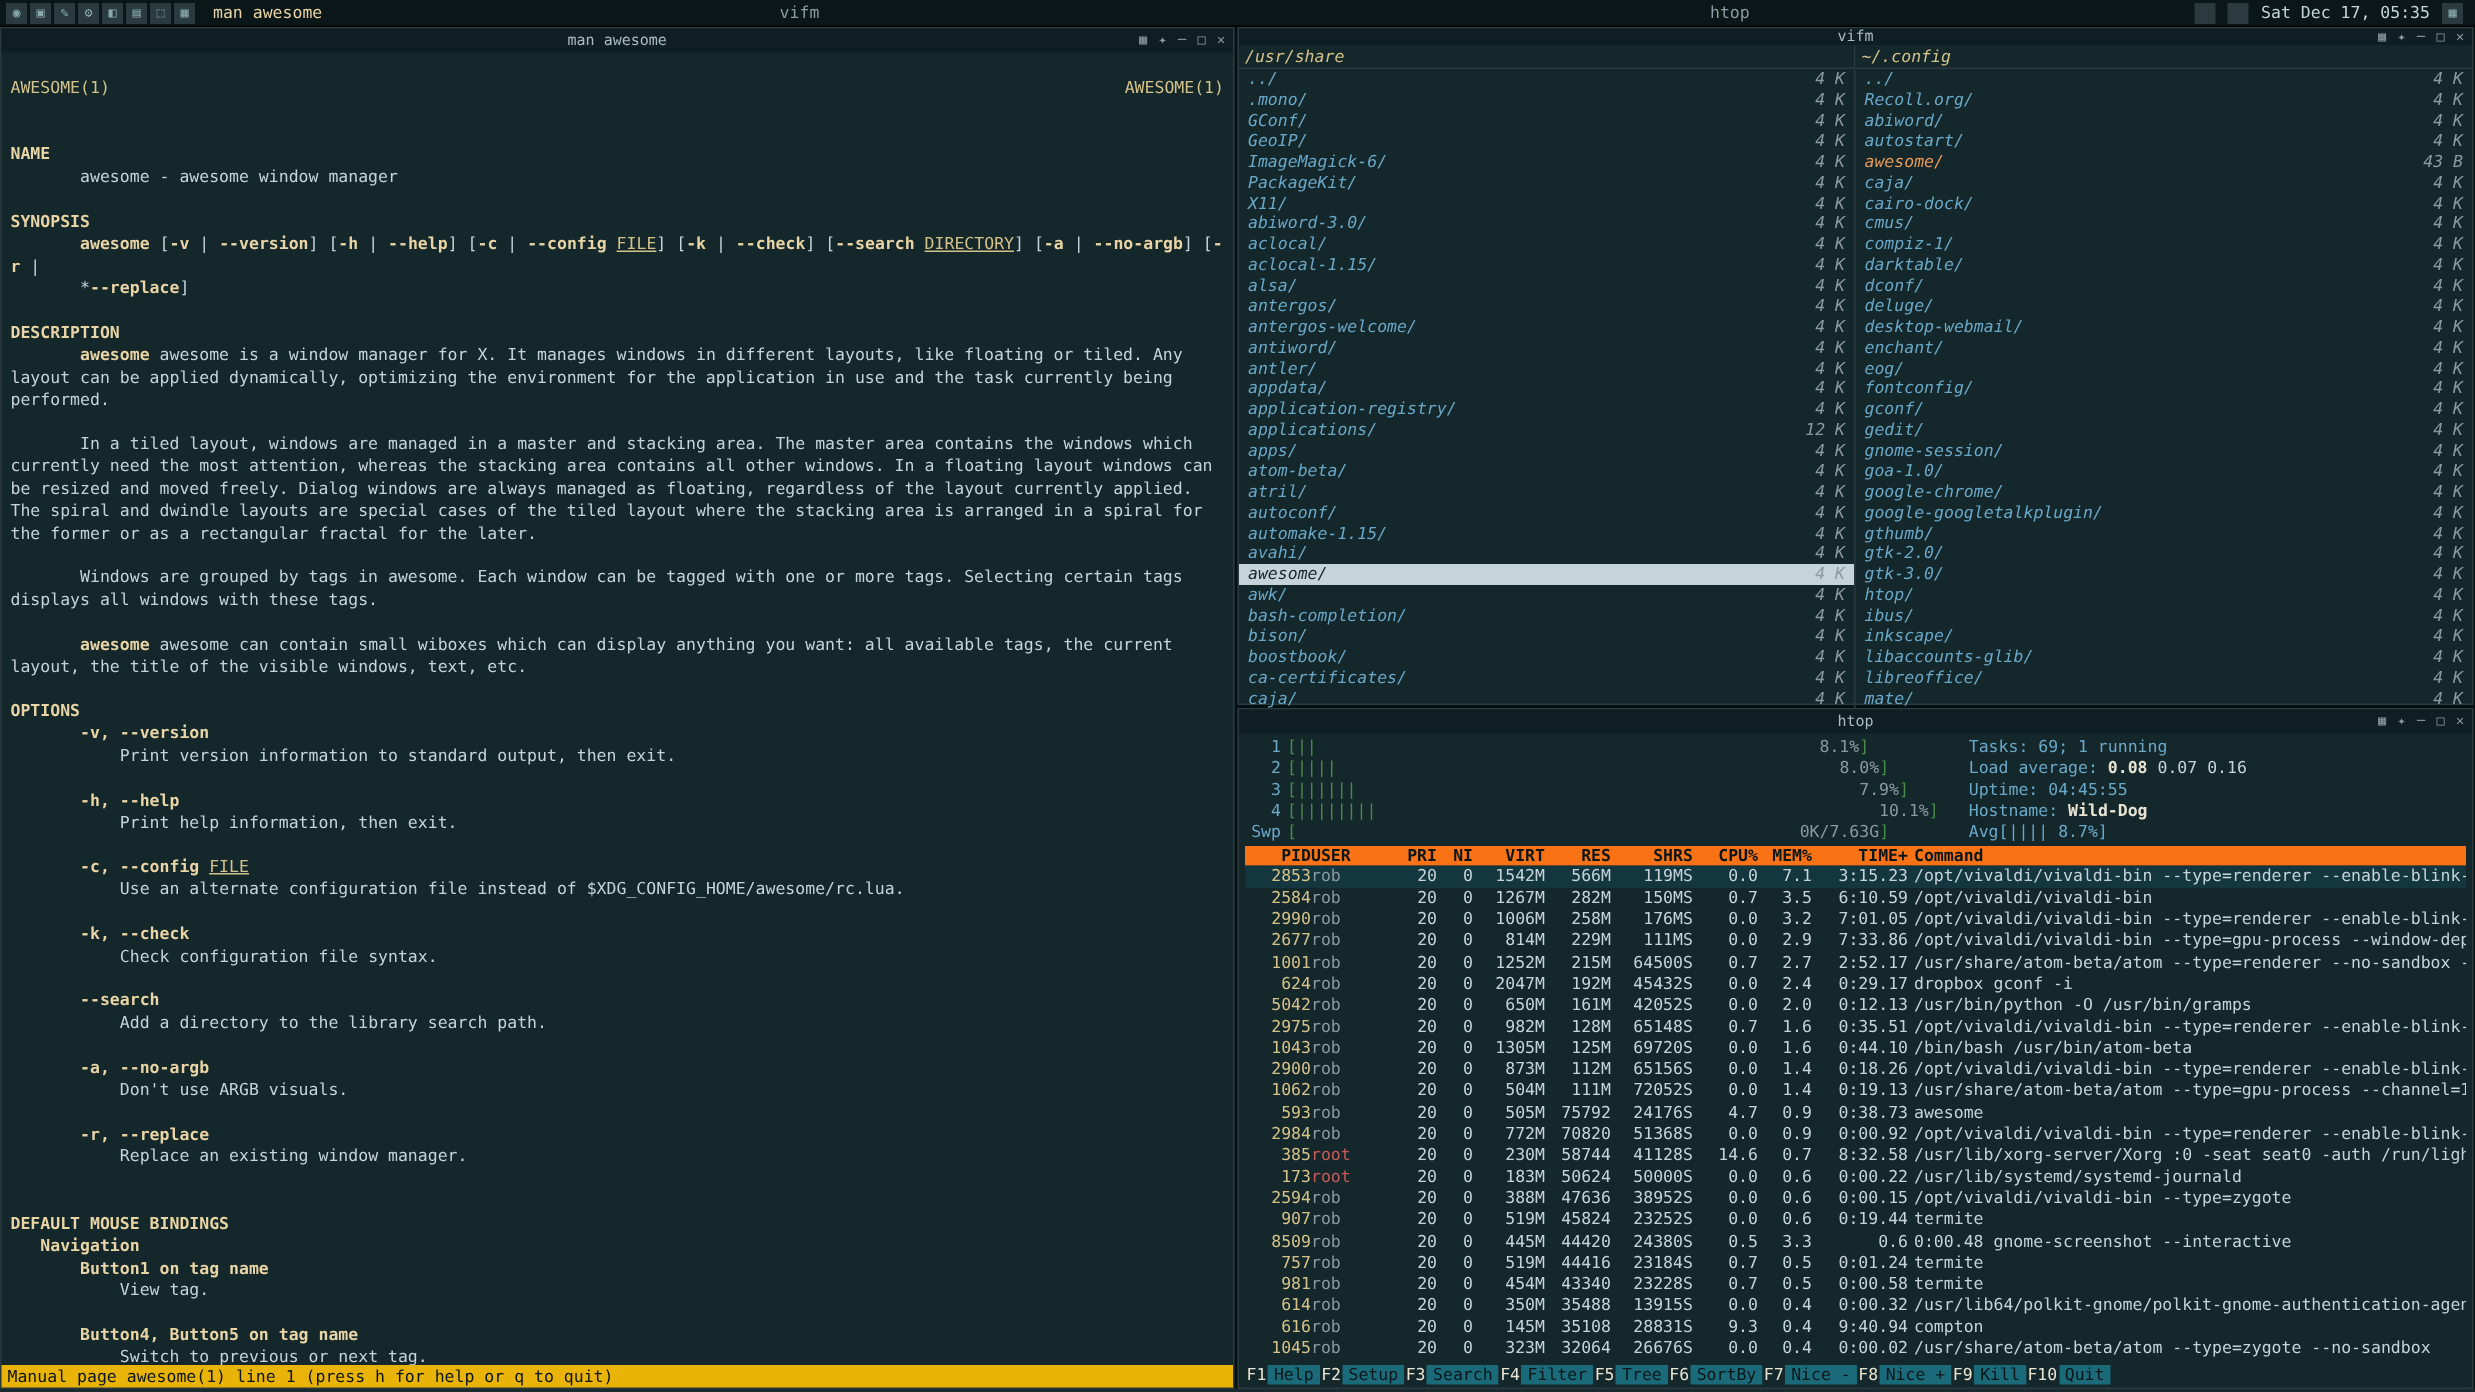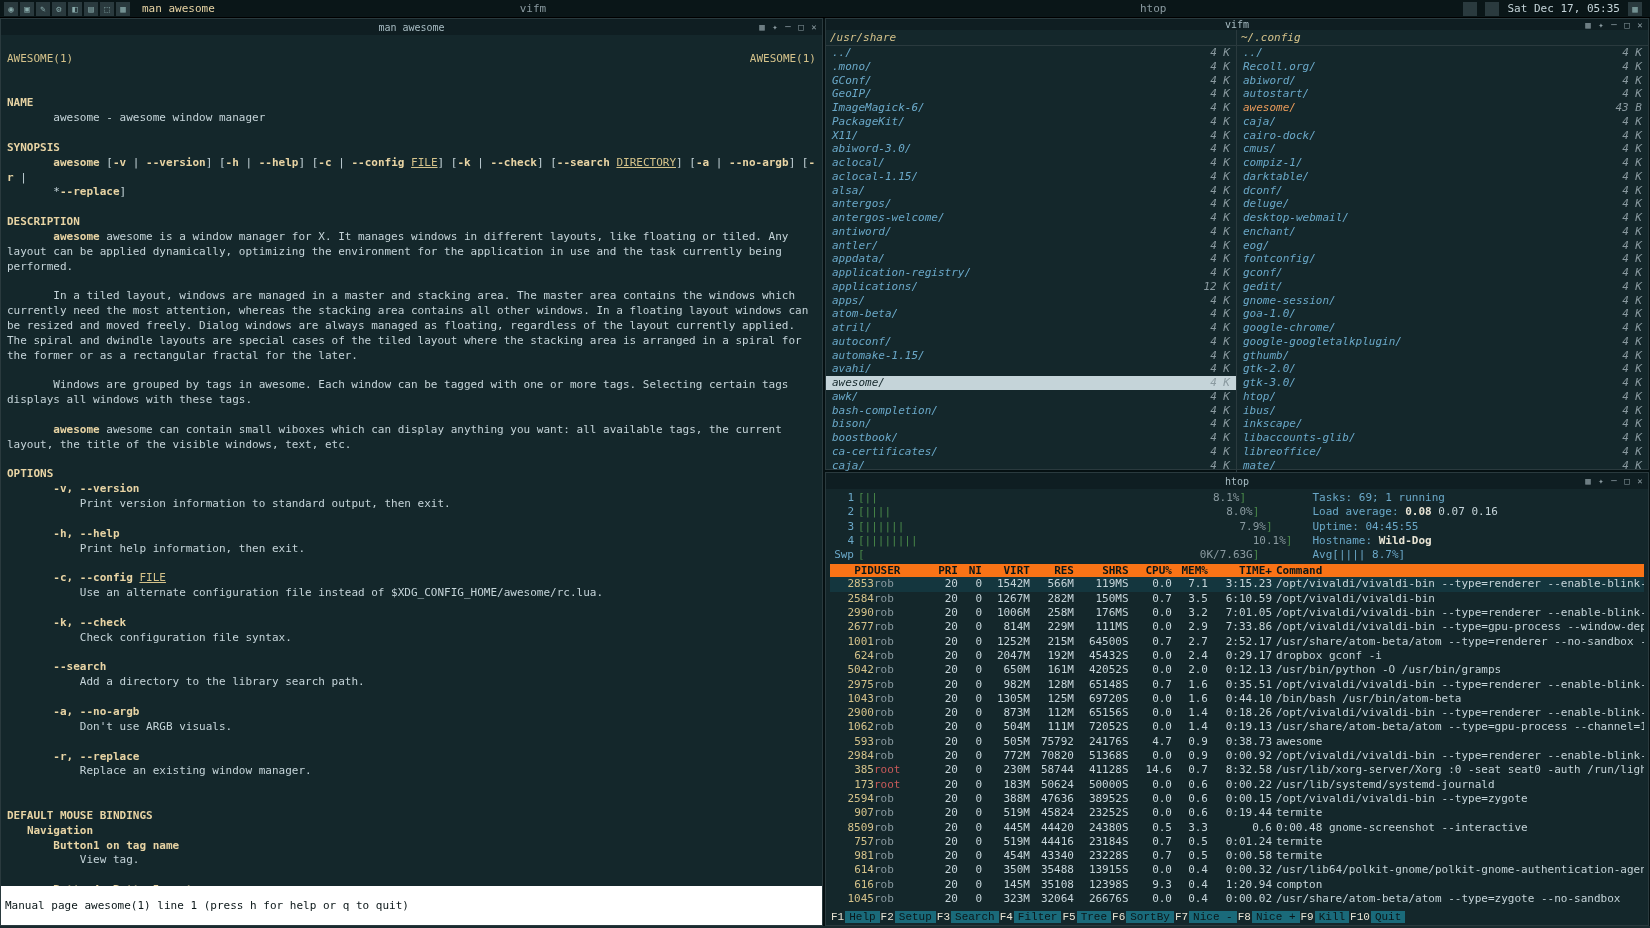--- a/index.html
+++ b/index.html
@@ -65,23 +65,23 @@
   white-space: pre-wrap;
   line-height: 1.35;
   flex: 1;
   overflow: hidden;
 }
 .man-header { display: flex; justify-content: space-between; color: #d4c28a; align-items: flex-end; }
 .section-head { color: #e8d4a4; font-weight: bold; }
 .keyword { color: #e8d4a4; font-weight: bold; }
 .underline { text-decoration: underline; color: #d4c28a; }
 .statusbar {
-  background: #ffffff;
+  background: #eab308;
   color: #0a1618;
-  padding: 13px 4px;
+  padding: 1px 4px;
 }
 
 
 .vifm-body { flex: 1; display: flex; }
 .vifm-col { width: 50%; display: flex; flex-direction: column; font-style: italic; }
 .vifm-path { background: #14272b; color: #d4c28a; padding: 1px 4px; border-bottom: 1px solid #2a3a3e; }
 .vifm-list { flex:1; overflow:hidden; }
 .vifm-row { display: flex; justify-content: space-between; padding: 0 6px; line-height: 1.25; }
 .vifm-row.dir { color: #6aa8c8; }
 .vifm-row.sel { background: #c5d4d9; color: #14272b; }
@@ -106,21 +106,21 @@
 .htop-header span, .proc-row span { display:inline-block; white-space:nowrap; overflow:hidden; }
 .c-pid{width:44px;text-align:right;} .c-user{width:56px;} .c-pri{width:28px;text-align:right;} .c-ni{width:24px;text-align:right;}
 .c-virt{width:48px;text-align:right;} .c-res{width:44px;text-align:right;} .c-shr{width:48px;text-align:right;} .c-s{width:14px;}
 .c-cpu{width:36px;text-align:right;} .c-mem{width:36px;text-align:right;} .c-time{width:64px;text-align:right;} .c-cmd{flex:1;padding-left:4px;}
 .proc-list { flex:1; overflow:hidden; }
 .proc-row { display:flex; line-height:1.3; }
 .proc-row.hl { background:#14363e; }
 .proc-row .c-pid{color:#d4c28a;} .proc-row .c-user{color:#8a9aa0;}
 .proc-row .root { color:#c85a5a; }
 .htop-fkeys { display:flex; background:#14272b; }
-.fkey { display:flex;font-family:Liberation Mono, monospace; }
+.fkey { display:flex; }
 .fkey .n { color:#e8e4d4; background:#14272b; padding:0 1px; }
 .fkey .t { background:#1a6a7a; color:#0a1618; padding:0 4px; }
 </style>
 </head>
 <body>
 
 <div class="taskbar">
   <div class="task-icons">
     <div class="task-icon">◉</div>
     <div class="task-icon">▣</div>
@@ -893,25 +893,25 @@
             <span class="c-time">0:00.32</span>
             <span class="c-cmd">/usr/lib64/polkit-gnome/polkit-gnome-authentication-agent-1</span>
           </div>
           <div class="proc-row">
             <span class="c-pid">616</span>
             <span class="c-user"> rob</span>
             <span class="c-pri">20</span>
             <span class="c-ni">0</span>
             <span class="c-virt">145M</span>
             <span class="c-res">35108</span>
-            <span class="c-shr">12398</span>
+            <span class="c-shr">28831</span>
             <span class="c-s"> S</span>
             <span class="c-cpu">9.3</span>
             <span class="c-mem">0.4</span>
-            <span class="c-time">1:20.94</span>
+            <span class="c-time">9:40.94</span>
             <span class="c-cmd">compton</span>
           </div>
           <div class="proc-row">
             <span class="c-pid">1045</span>
             <span class="c-user"> rob</span>
             <span class="c-pri">20</span>
             <span class="c-ni">0</span>
             <span class="c-virt">323M</span>
             <span class="c-res">32064</span>
             <span class="c-shr">26676</span>

